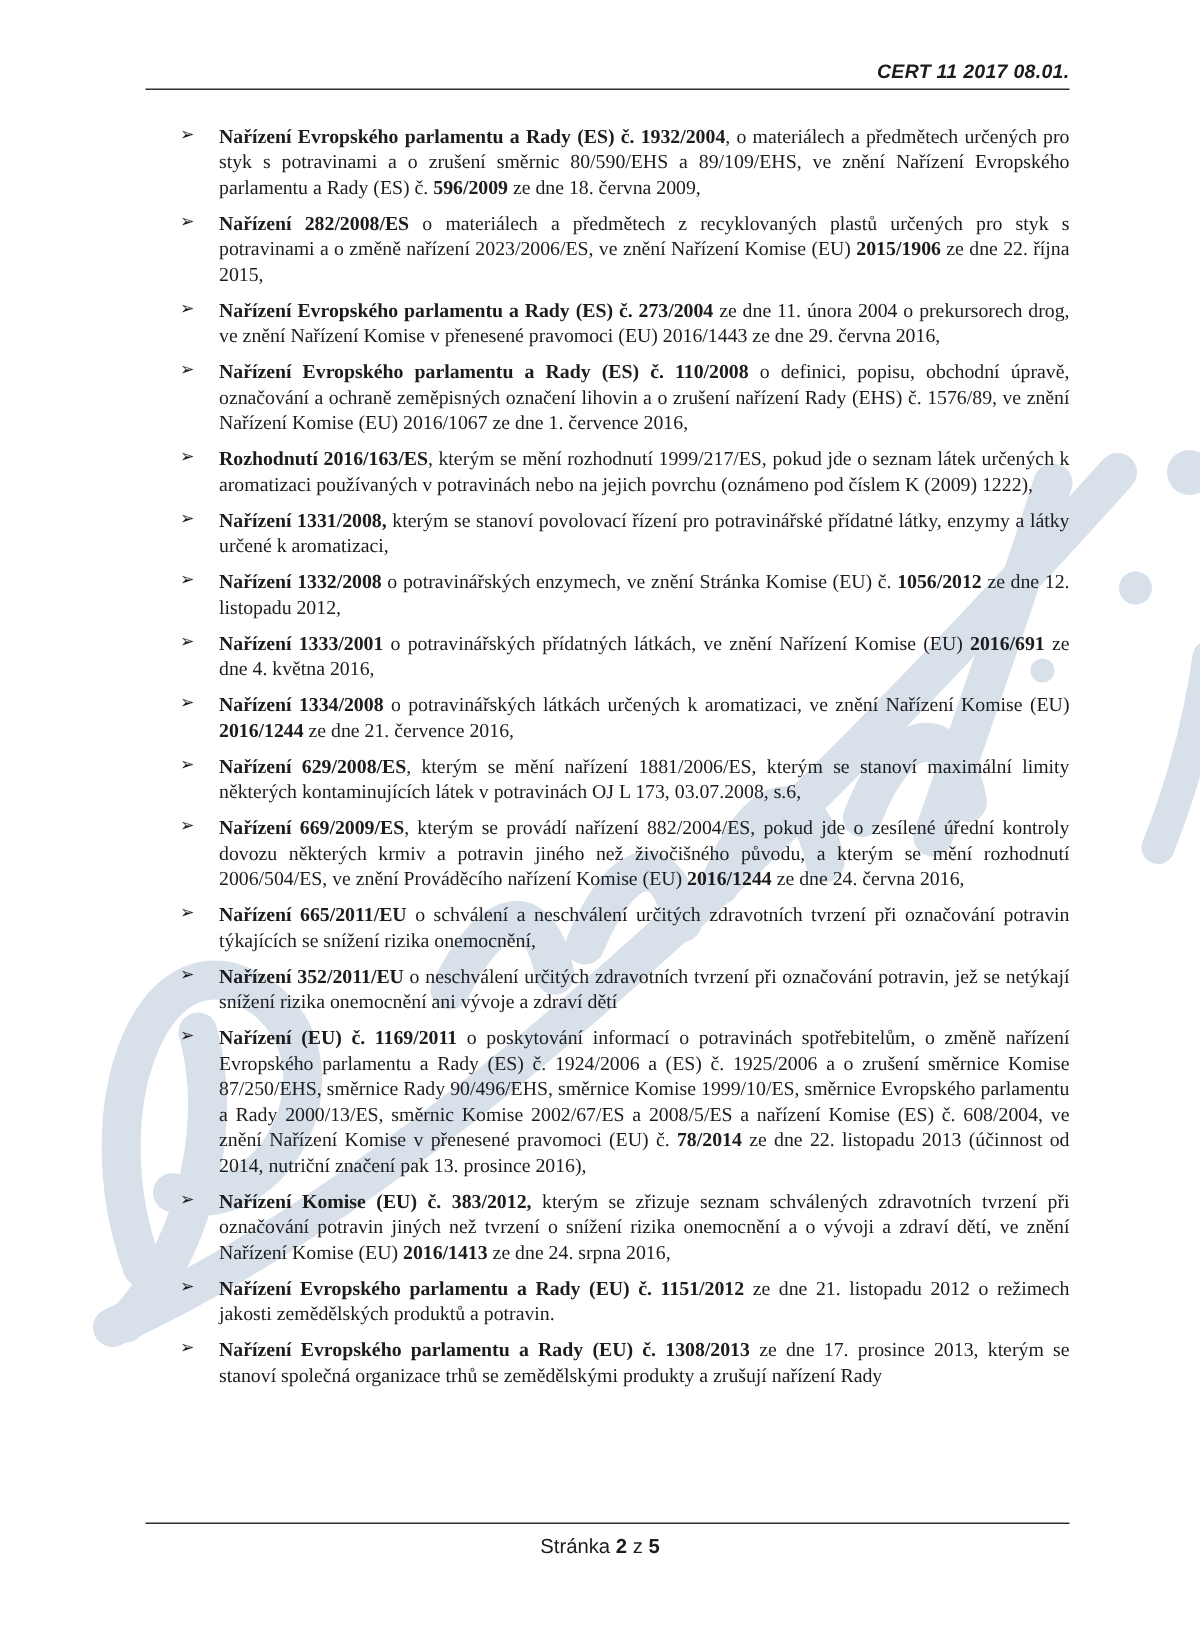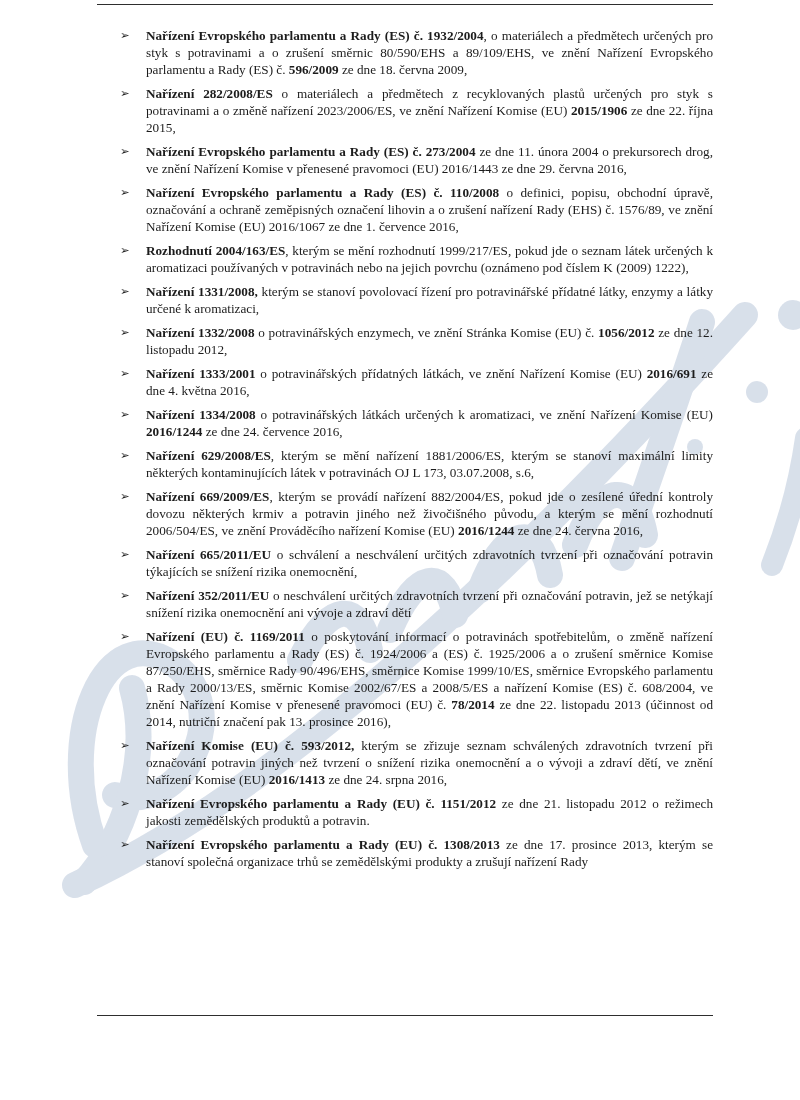--- a/index.html
+++ b/index.html
@@ -77,20 +77,23 @@
       <path d="M 480 590 C 505 525 540 520 550 575"></path>
       <path d="M 575 545 C 600 480 635 480 645 535"></path>
       <path d="M 622 558 C 652 470 682 385 702 322"></path>
       <path d="M 772 565 C 790 520 800 480 806 438" stroke-width="22"></path>
     </g>
     <circle cx="793" cy="315" r="15"></circle>
     <circle cx="757" cy="392" r="11"></circle>
     <circle cx="695" cy="447" r="8"></circle>
   </svg>
 
+  <div class="header">
+    <span>CERT 11 2017 08.01.</span>
+  </div>
   <div class="header-rule"></div>
 
   <div class="content">
       <div class="item">
         <span class="arrow">➢</span>
         <div class="itext"><span class="b">Nařízení Evropského parlamentu a Rady (ES) č. 1932/2004</span><span>, o materiálech a předmětech určených pro styk s potravinami a o zrušení směrnic 80/590/EHS a 89/109/EHS, ve znění Nařízení Evropského parlamentu a Rady (ES) č. </span><span class="b">596/2009</span><span> ze dne 18. června 2009,</span></div>
       </div>
       <div class="item">
         <span class="arrow">➢</span>
         <div class="itext"><span class="b">Nařízení 282/2008/ES</span><span> o materiálech a předmětech z recyklovaných plastů určených pro styk s potravinami a o změně nařízení 2023/2006/ES, ve znění Nařízení Komise (EU) </span><span class="b">2015/1906</span><span> ze dne 22. října 2015,</span></div>
@@ -98,37 +101,37 @@
       <div class="item">
         <span class="arrow">➢</span>
         <div class="itext"><span class="b">Nařízení Evropského parlamentu a Rady (ES) č. 273/2004</span><span> ze dne 11. února 2004 o prekursorech drog, ve znění Nařízení Komise v přenesené pravomoci (EU) 2016/1443 ze dne 29. června 2016,</span></div>
       </div>
       <div class="item">
         <span class="arrow">➢</span>
         <div class="itext"><span class="b">Nařízení Evropského parlamentu a Rady (ES) č. 110/2008</span><span> o definici, popisu, obchodní úpravě, označování a ochraně zeměpisných označení lihovin a o zrušení nařízení Rady (EHS) č. 1576/89, ve znění Nařízení Komise (EU) 2016/1067 ze dne 1. července 2016,</span></div>
       </div>
       <div class="item">
         <span class="arrow">➢</span>
-        <div class="itext"><span class="b">Rozhodnutí 2004/163/ES</span><span>, kterým se mění rozhodnutí 1999/217/ES, pokud jde o seznam látek určených k aromatizaci používaných v potravinách nebo na jejich povrchu (oznámeno pod číslem K (2009) 1222),</span></div>
+        <div class="itext"><span class="b">Rozhodnutí 2016/163/ES</span><span>, kterým se mění rozhodnutí 1999/217/ES, pokud jde o seznam látek určených k aromatizaci používaných v potravinách nebo na jejich povrchu (oznámeno pod číslem K (2009) 1222),</span></div>
       </div>
       <div class="item">
         <span class="arrow">➢</span>
         <div class="itext"><span class="b">Nařízení 1331/2008,</span><span> kterým se stanoví povolovací řízení pro potravinářské přídatné látky, enzymy a látky určené k aromatizaci,</span></div>
       </div>
       <div class="item">
         <span class="arrow">➢</span>
         <div class="itext"><span class="b">Nařízení 1332/2008</span><span> o potravinářských enzymech, ve znění Stránka Komise (EU) č. </span><span class="b">1056/2012</span><span> ze dne 12. listopadu 2012,</span></div>
       </div>
       <div class="item">
         <span class="arrow">➢</span>
         <div class="itext"><span class="b">Nařízení 1333/2001</span><span> o potravinářských přídatných látkách, ve znění Nařízení Komise (EU) </span><span class="b">2016/691</span><span> ze dne 4. května 2016,</span></div>
       </div>
       <div class="item">
         <span class="arrow">➢</span>
-        <div class="itext"><span class="b">Nařízení 1334/2008</span><span> o potravinářských látkách určených k aromatizaci, ve znění Nařízení Komise (EU) </span><span class="b">2016/1244</span><span> ze dne 24. července 2016,</span></div>
+        <div class="itext"><span class="b">Nařízení 1334/2008</span><span> o potravinářských látkách určených k aromatizaci, ve znění Nařízení Komise (EU) </span><span class="b">2016/1244</span><span> ze dne 21. července 2016,</span></div>
       </div>
       <div class="item">
         <span class="arrow">➢</span>
         <div class="itext"><span class="b">Nařízení 629/2008/ES</span><span>, kterým se mění nařízení 1881/2006/ES, kterým se stanoví maximální limity některých kontaminujících látek v potravinách  OJ L 173, 03.07.2008, s.6,</span></div>
       </div>
       <div class="item">
         <span class="arrow">➢</span>
         <div class="itext"><span class="b">Nařízení 669/2009/ES</span><span>, kterým se provádí nařízení  882/2004/ES, pokud jde o zesílené úřední kontroly dovozu některých krmiv a potravin jiného než živočišného původu, a kterým se mění rozhodnutí 2006/504/ES, ve znění Prováděcího nařízení Komise (EU) </span><span class="b">2016/1244</span><span> ze dne 24. června 2016,</span></div>
       </div>
       <div class="item">
@@ -138,27 +141,30 @@
       <div class="item">
         <span class="arrow">➢</span>
         <div class="itext"><span class="b">Nařízení 352/2011/EU</span><span> o neschválení určitých zdravotních tvrzení při označování potravin, jež se netýkají snížení rizika onemocnění ani vývoje a zdraví dětí</span></div>
       </div>
       <div class="item">
         <span class="arrow">➢</span>
         <div class="itext"><span class="b">Nařízení (EU) č. 1169/2011</span><span>  o poskytování informací o potravinách spotřebitelům, o změně nařízení Evropského parlamentu a Rady (ES) č. 1924/2006 a (ES) č. 1925/2006 a o zrušení směrnice Komise 87/250/EHS, směrnice Rady 90/496/EHS, směrnice Komise 1999/10/ES, směrnice Evropského parlamentu a Rady 2000/13/ES, směrnic Komise 2002/67/ES a 2008/5/ES a nařízení Komise (ES) č. 608/2004, ve znění Nařízení Komise v přenesené pravomoci (EU) č. </span><span class="b">78/2014</span><span> ze dne 22. listopadu 2013 (účinnost od 2014, nutriční značení pak 13. prosince 2016),</span></div>
       </div>
       <div class="item">
         <span class="arrow">➢</span>
-        <div class="itext"><span class="b">Nařízení Komise (EU) č. 593/2012,</span><span> kterým se zřizuje seznam schválených zdravotních tvrzení při označování potravin jiných než tvrzení o snížení rizika onemocnění a o vývoji a zdraví dětí, ve znění Nařízení Komise (EU) </span><span class="b">2016/1413</span><span> ze dne 24. srpna 2016,</span></div>
+        <div class="itext"><span class="b">Nařízení Komise (EU) č. 383/2012,</span><span> kterým se zřizuje seznam schválených zdravotních tvrzení při označování potravin jiných než tvrzení o snížení rizika onemocnění a o vývoji a zdraví dětí, ve znění Nařízení Komise (EU) </span><span class="b">2016/1413</span><span> ze dne 24. srpna 2016,</span></div>
       </div>
       <div class="item">
         <span class="arrow">➢</span>
         <div class="itext"><span class="b">Nařízení Evropského parlamentu a Rady (EU) č. 1151/2012</span><span> ze dne 21. listopadu 2012 o režimech jakosti zemědělských produktů a potravin.</span></div>
       </div>
       <div class="item">
         <span class="arrow">➢</span>
         <div class="itext"><span class="b">Nařízení Evropského parlamentu a Rady (EU) č. 1308/2013</span><span> ze dne 17. prosince 2013, kterým se stanoví společná organizace trhů se zemědělskými produkty a zrušují nařízení Rady</span></div>
       </div>
     </div>
 
   <div class="footer-rule"></div>
+  <div class="footer">
+    <span>Stránka</span>&nbsp;<span class="b">2</span>&nbsp;<span>z</span>&nbsp;<span class="b">5</span>
+  </div>
 
 </div>
 
 </body></html>

